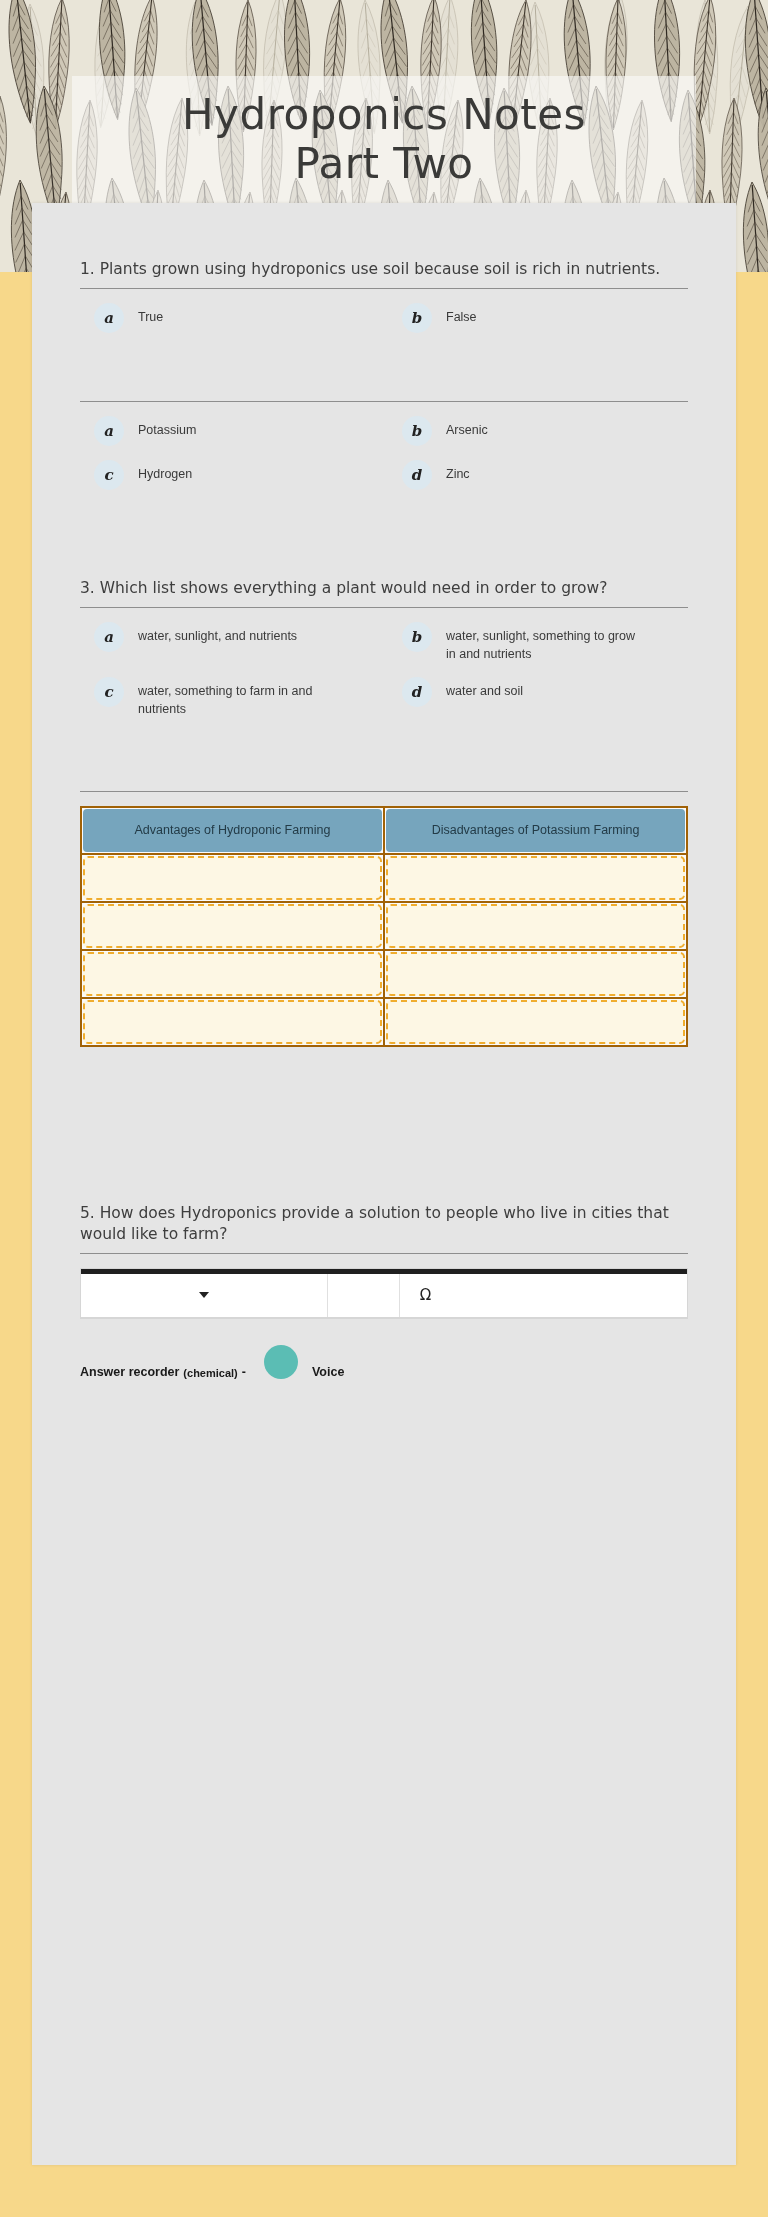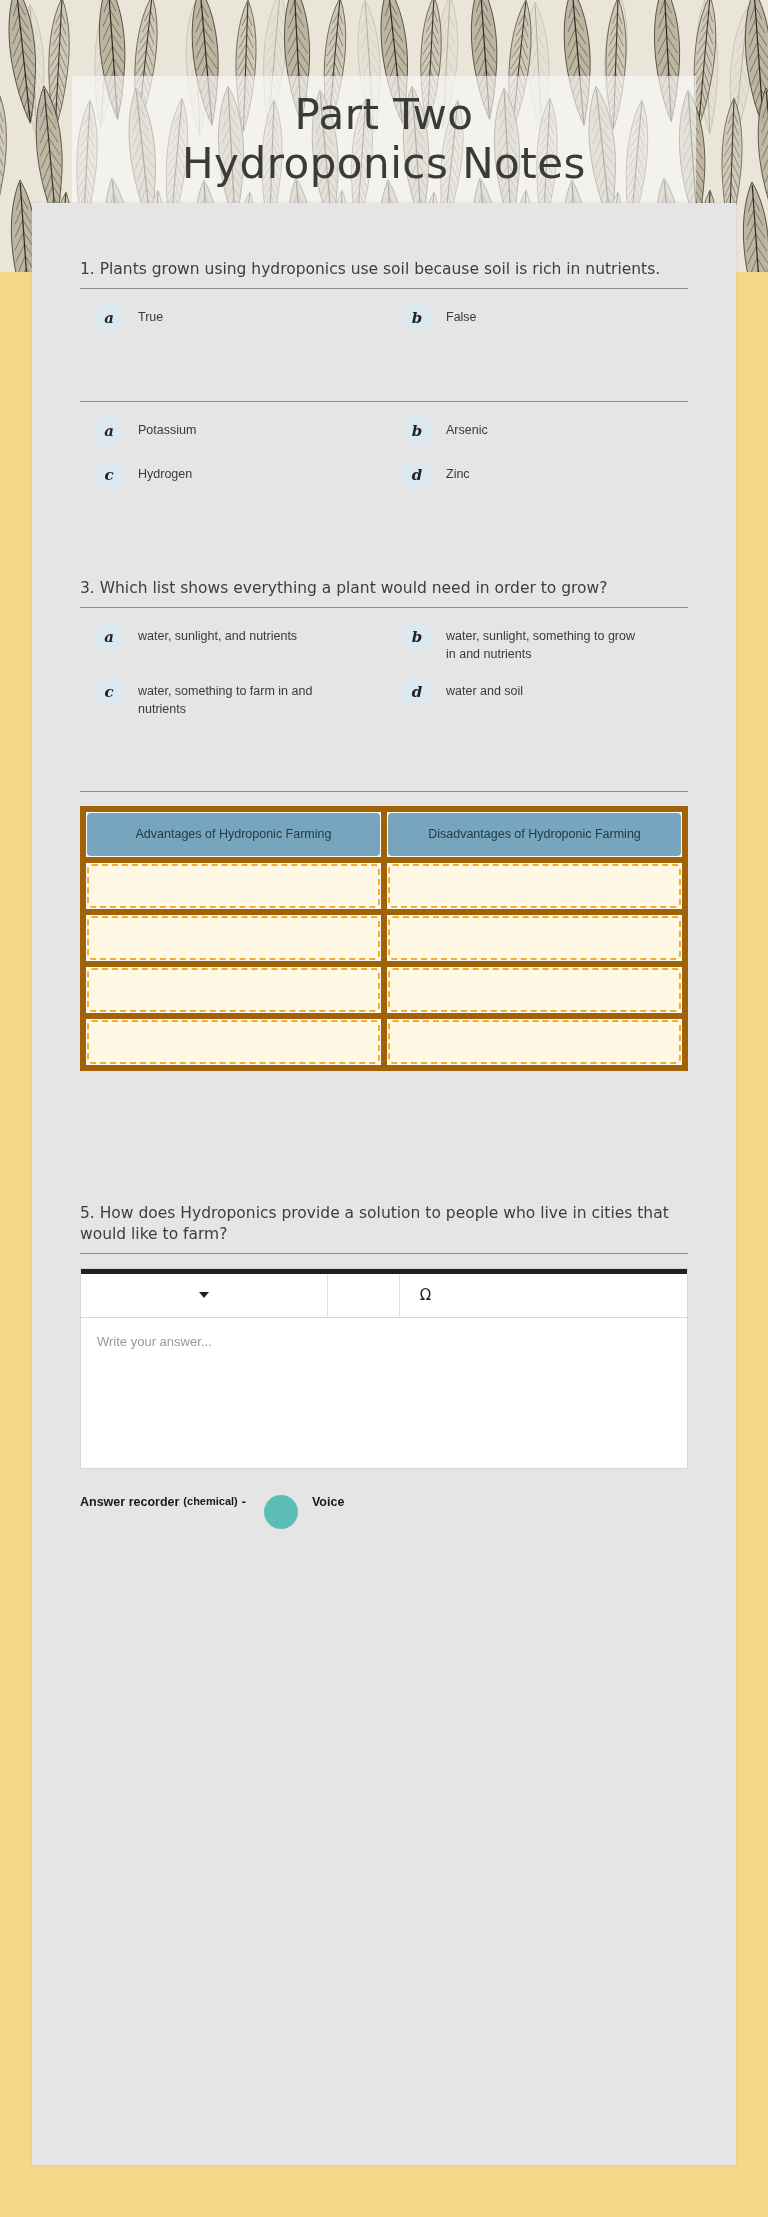--- a/index.html
+++ b/index.html
@@ -110,21 +110,21 @@
   }
 
   
   .tbl {
     width: 100%;
     border-collapse: collapse;
     table-layout: fixed;
     background: #fafbfc;
     border: 1px solid #e2e6ea;
   }
-  .tbl td { border: 6px solid #a16207; vertical-align: middle; }
+  .tbl td { border: 2px solid #a16207; vertical-align: middle; }
   .hdr-cell {
     background: #76a5bd;
     border-radius: 4px;
     color: #233b47;
     font-size: 12.5px;
     text-align: center;
     padding: 13px 10px;
     line-height: 1.35;
   }
   .blank-cell {
@@ -157,21 +157,21 @@
   .omega-glyph { font-size: 15px; color: #222; font-family: "DejaVu Sans", sans-serif; }
   .editor-area {
     height: 150px;
     padding: 16px 16px;
     font-size: 13px;
     color: #9a9a9a;
   }
 
   .recorder-row {
     display: flex;
-    align-items: flex-start;
+    align-items: flex-end;
     gap: 0;
     font-size: 12.5px;
     color: #1a1a1a;
   }
   .rec-strong { font-weight: 700; }
   .rec-optional { font-weight: 700; font-size: 11px; }
   .rec-dash { font-weight: 700; margin: 0 4px; }
   .rec-circle {
     width: 34px; height: 34px;
     border-radius: 50%;
@@ -335,22 +335,22 @@
       <use href="#fth" x="526" y="190" transform="rotate(3 526 190)"></use>
       <use href="#fthL" x="572" y="180" transform="rotate(-3 572 180)"></use>
       <use href="#fth" x="618" y="192" transform="rotate(6 618 192)"></use>
       <use href="#fthL" x="664" y="178" transform="rotate(-5 664 178)"></use>
       <use href="#fth" x="710" y="190" transform="rotate(2 710 190)"></use>
       <use href="#fthL" x="752" y="182" transform="rotate(-4 752 182)"></use>
     </g>
   </svg>
 
   <div class="title-plate">
+    <div class="title-line">Hydroponics Notes</div>
     <div class="title-line">Part Two</div>
-    <div class="title-line">Hydroponics Notes</div>
   </div>
 </div>
 
 <div class="sheet">
 
   <div class="qblock" style="top:56px;">
     <p class="qtext">1. Plants grown using hydroponics use soil because soil is rich in nutrients.</p>
     <hr class="qrule">
     <div class="opts">
       <div class="opt">
@@ -411,21 +411,21 @@
 
   <div class="qblock" style="top:588px;">
     <hr class="qrule">
     <table class="tbl">
       <tbody>
           <tr>
         <td>
           <div class="hdr-cell">Advantages of Hydroponic Farming</div>
         </td>
         <td>
-          <div class="hdr-cell">Disadvantages of Hydroponic Farming</div>
+          <div class="hdr-cell">Disadvantages of Potassium Farming</div>
         </td>
       </tr>
       <tr>
         <td>
           <div class="blank-cell"></div>
         </td>
         <td>
           <div class="blank-cell"></div>
         </td>
       </tr>
@@ -466,21 +466,20 @@
       <div class="editor-toolbar">
         <div class="tb-zone wide">
           <span class="caret"></span>
         </div>
         <div class="tb-zone mid"></div>
         <div class="tb-zone omega">
           <span class="omega-glyph">Ω</span>
         </div>
         <div class="tb-zone tail"></div>
       </div>
-      <div class="editor-area">Write your answer...</div>
     </div>
 
     <div class="recorder-row" style="margin-top:26px;">
       <span class="rec-strong">Answer recorder</span>
       <span style="width:4px;"></span>
       <span class="rec-optional">(chemical)</span>
       <span class="rec-dash">-</span>
       <span class="rec-circle"></span>
       <span class="rec-voice">Voice</span>
     </div>

